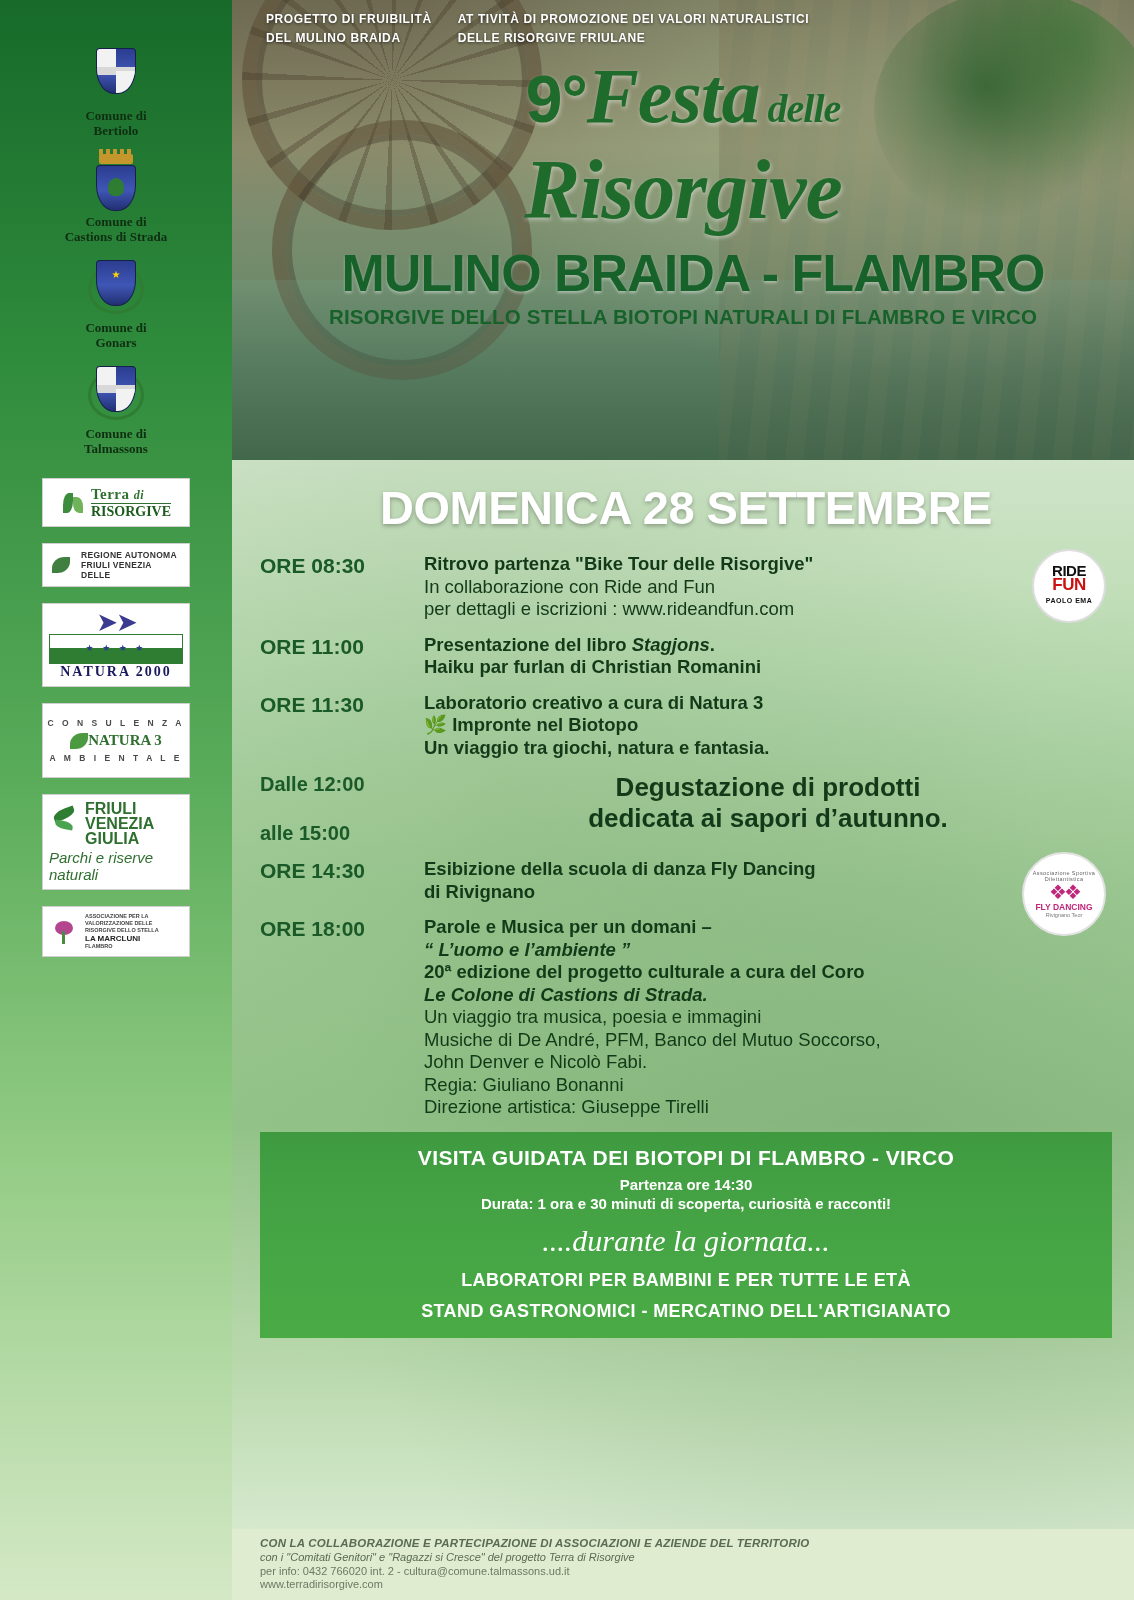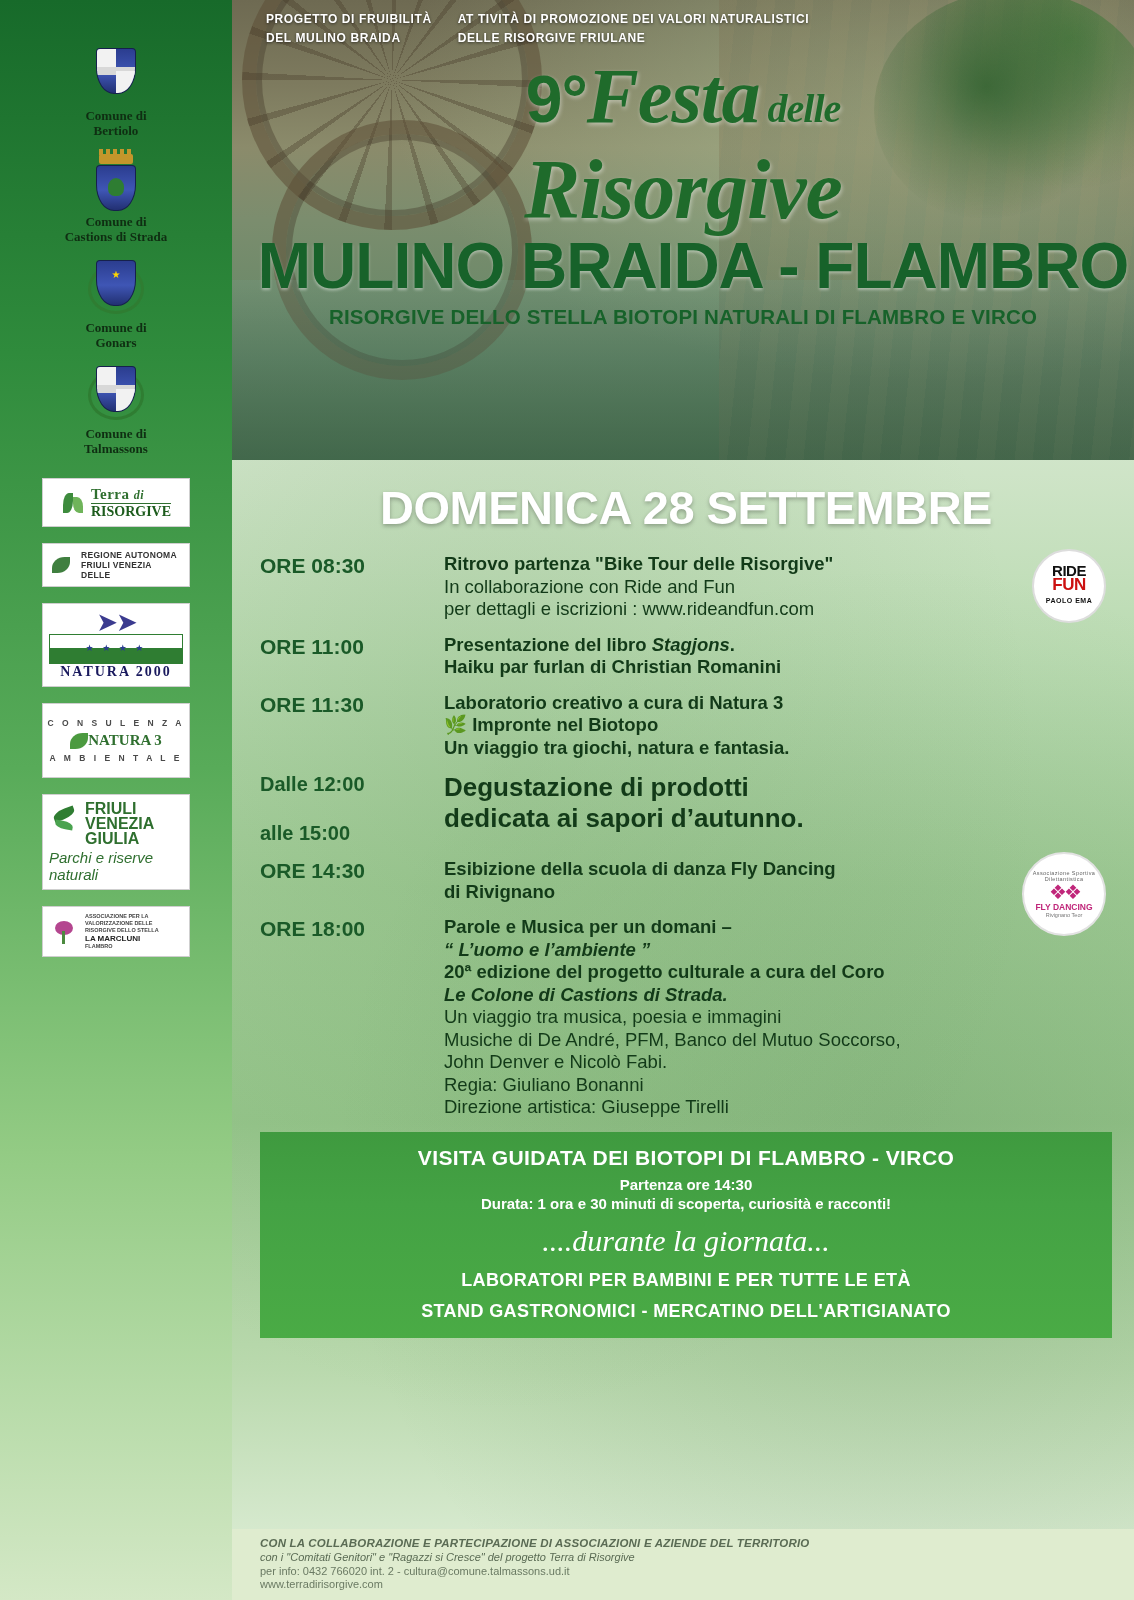--- a/index.html
+++ b/index.html
@@ -190,22 +190,23 @@
     font-family:"Liberation Serif", serif; font-style:italic; font-weight:bold;
     color:#1f6b2b; font-size:40px; margin-left:8px;
   }
   .ht-line2 {
     font-family:"Liberation Serif", serif;
     color:#1f6b2b; font-size:84px; font-weight:bold; font-style:italic;
     line-height:78px; letter-spacing:-1px;
     text-shadow: 1px 2px 4px rgba(255,255,255,.45);
   }
   .ht-mulino {
+    margin-top:14px;
     font-family:"Liberation Sans", sans-serif;
-    font-weight:bold; font-size:64px; letter-spacing:-1px;
+    font-weight:bold; font-size:52px; letter-spacing:-1px;
     color:#17622a;
     text-shadow: 0 2px 3px rgba(255,255,255,.4);
     padding-left: 20px;
   }
   .ht-sub {
     font-family:"Liberation Sans", sans-serif;
     font-weight:bold; font-size:20.5px; letter-spacing:.2px;
     color:#17622a; margin-top:2px;
   }
 
@@ -225,33 +226,33 @@
   .date-line {
     position:relative;
     font-family:"Liberation Sans",sans-serif;
     font-weight:bold; font-size:47px; letter-spacing:-.5px;
     color:#ffffff; text-align:center;
     text-shadow: 0 2px 4px rgba(0,0,0,.28);
     margin: 6px 0 18px 0;
   }
 
   .schedule { position:relative; }
-  .row { display:flex; gap:24px; margin-bottom:13px; position:relative; }
+  .row { display:flex; gap:4px; margin-bottom:13px; position:relative; }
   .time {
     flex: 0 0 160px;
     font-family:"Liberation Sans",sans-serif;
     font-weight:bold; font-size:21px; color:#1a5a28;
     padding-top:1px; white-space:nowrap;
   }
   .time.small { font-size:20px; }
   .desc { flex:1; color:#123a18; font-size:18.5px; line-height:22.5px; }
   .desc .b { font-weight:bold; }
   .desc .i { font-style:italic; }
   .desc .bi { font-weight:bold; font-style:italic; }
-  .desc .big { font-weight:bold; font-size:26px; line-height:31px; }
+  .desc .big { font-weight:bold; font-size:26px; line-height:31px;text-align:center; }
   .desc .plain { font-weight:normal; }
 
   .badge-ride {
     position:absolute; right:6px; top:-4px;
     width:74px; height:74px; border-radius:50%;
     background:#ffffff; border:2px solid #ddd;
     display:flex; flex-direction:column; align-items:center; justify-content:center;
     font-family:"Liberation Sans",sans-serif; line-height:14px;
   }
   .badge-ride .r1{ font-size:15px; font-weight:bold; color:#111; letter-spacing:-.5px;}

